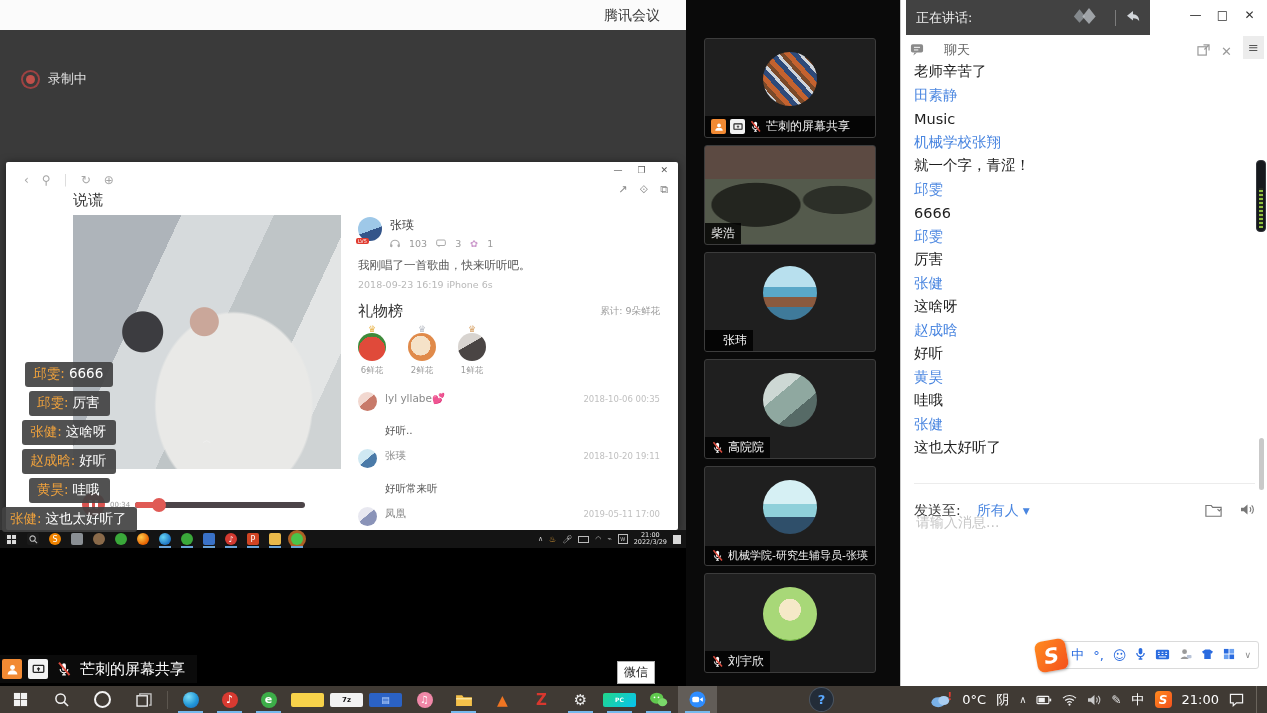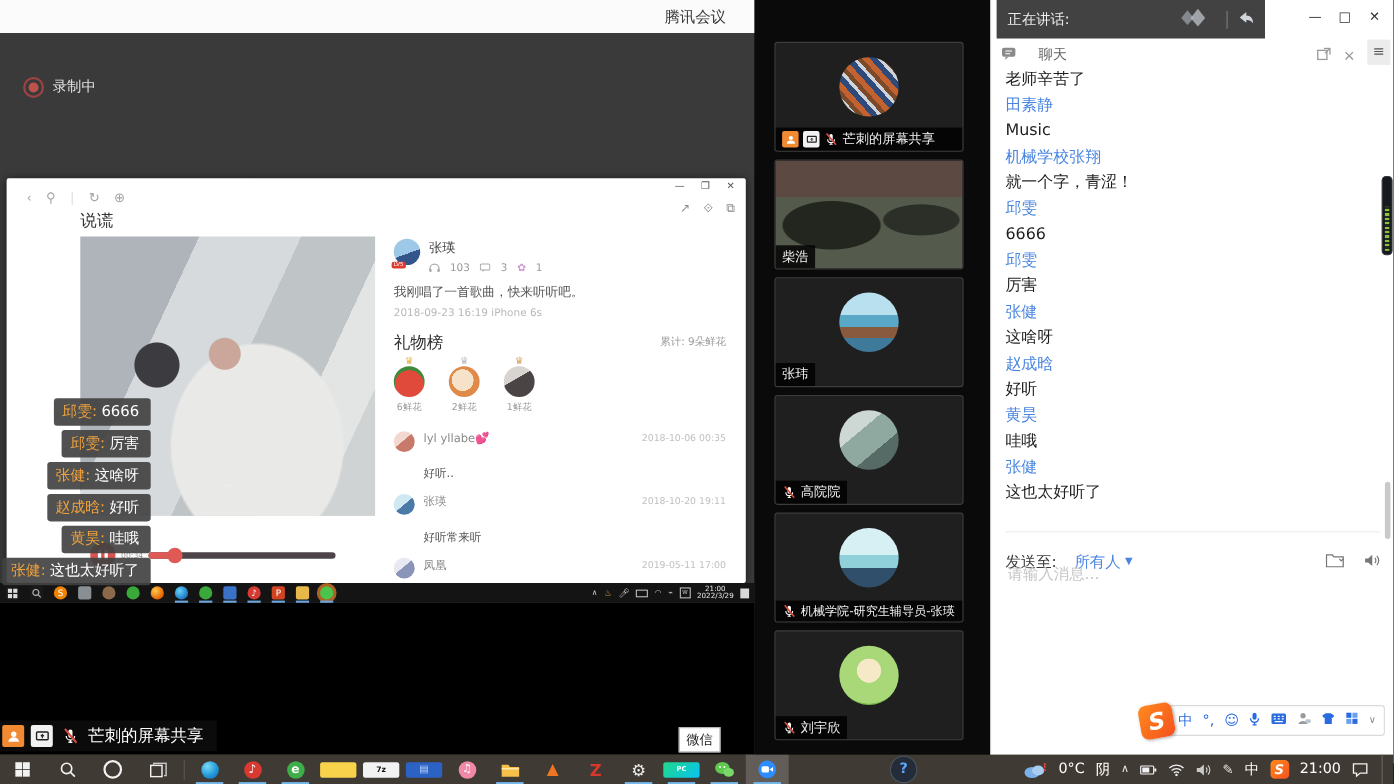--- a/index.html
+++ b/index.html
@@ -54,21 +54,21 @@
   .gift-av{width:28px;height:28px;border-radius:50%;margin:0 auto}
   .gift-crown{position:absolute;left:50%;transform:translateX(-50%);top:-9px;font-size:9px}
   .gift-amt{margin-top:4px;font-size:8.5px;color:#9a9a9a}
   .comments{margin-top:15px}
   .comment{display:flex;gap:8px;margin-bottom:11px;position:relative}
   .cmt-av{width:19px;height:19px;border-radius:50%;flex:none}
   .cmt-name{font-size:10.5px;color:#8a8a8a}
   .cmt-text{font-size:10.5px;color:#555;margin-top:19px}
   .cmt-date{position:absolute;right:0;top:2px;font-size:8.5px;color:#c0c0c0}
   
-  .bubbles{position:absolute;left:2px;top:332px;display:flex;flex-direction:column;align-items:flex-end;gap:4px;z-index:6}
+  .bubbles{position:absolute;left:2px;top:332px;display:flex;flex-direction:column;align-items:center;gap:4px;z-index:6}
   .bubble{background:rgba(66,66,66,.92);border-radius:3px;padding:3px 10px 4px 8px;font-size:13.5px;white-space:nowrap}
   .bubble .b-name{color:#f0a23c}
   .bubble .b-text{color:#fff;margin-left:4px}
   
   .shared-taskbar{position:absolute;left:0;top:500px;width:686px;height:18px;background:#141414;
                   display:flex;align-items:center;padding:0 5px;box-sizing:border-box;gap:10px;z-index:4}
   .sm{width:12px;height:12px;border-radius:2px;display:flex;align-items:center;justify-content:center;
       font-size:8px;color:#fff;position:relative;flex:none}
   .sm.round{border-radius:50%}
   .sm.active::after{content:"";position:absolute;left:0;right:0;bottom:-3px;height:2px;background:#6aa3d8}
@@ -390,21 +390,21 @@
       </div>
     </div>
     <div class="tile video-tile">
       <div class="tile-label">
         <div style="overflow: hidden;">柴浩</div>
       </div>
     </div>
     <div class="tile">
       <div class="av av-coast"></div>
       <div class="tile-label">
-        <div style="overflow: hidden;">张玮</div>
+        <div style="overflow: hidden; margin-left: 12px;">张玮</div>
       </div>
     </div>
     <div class="tile">
       <div class="av av-anime"></div>
       <div class="tile-label">
         <div class="mini">
           <svg width="13" height="13" viewBox="0 0 16 16">
             <path d="M8 2.2a1.9 1.9 0 0 1 1.9 1.9v3.8a1.9 1.9 0 0 1-3.8 0V4.1A1.9 1.9 0 0 1 8 2.2z" fill="#fff"></path>
             <path d="M4.2 8a3.8 3.8 0 0 0 7.6 0" fill="none" stroke="#fff" stroke-width="1.2"></path>
             <path d="M8 11.8v2M6.2 13.8h3.6" stroke="#fff" stroke-width="1.2"></path>

